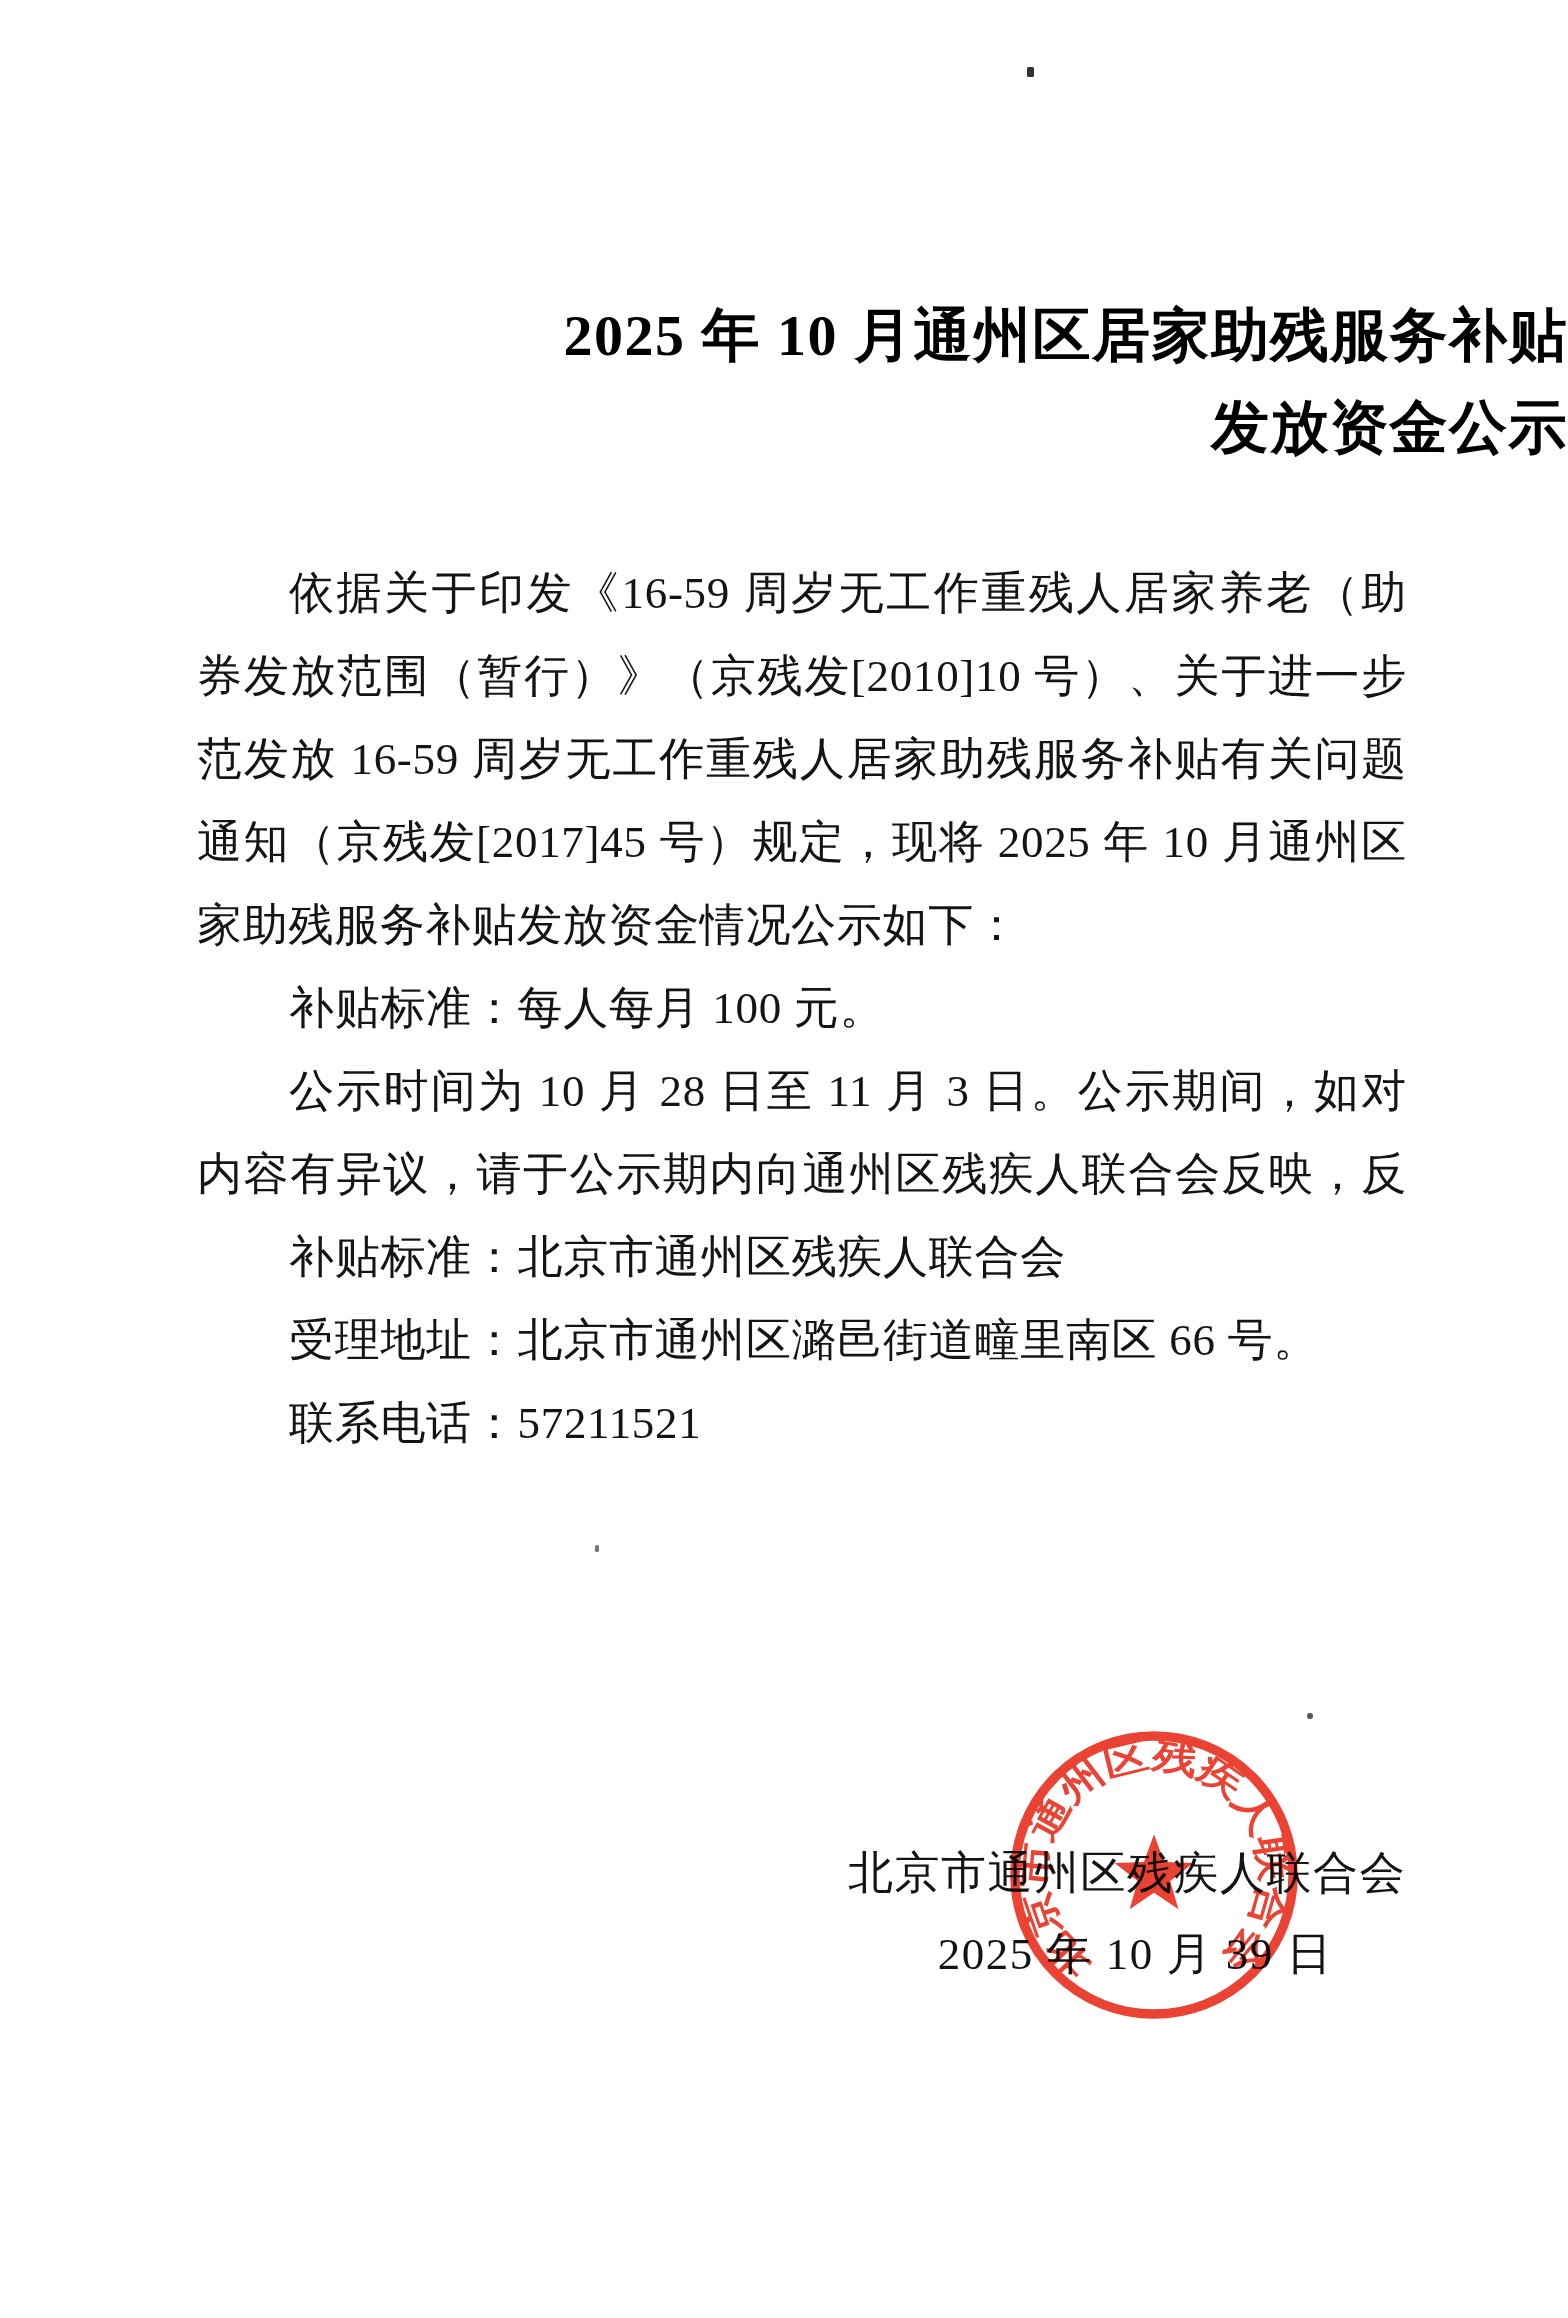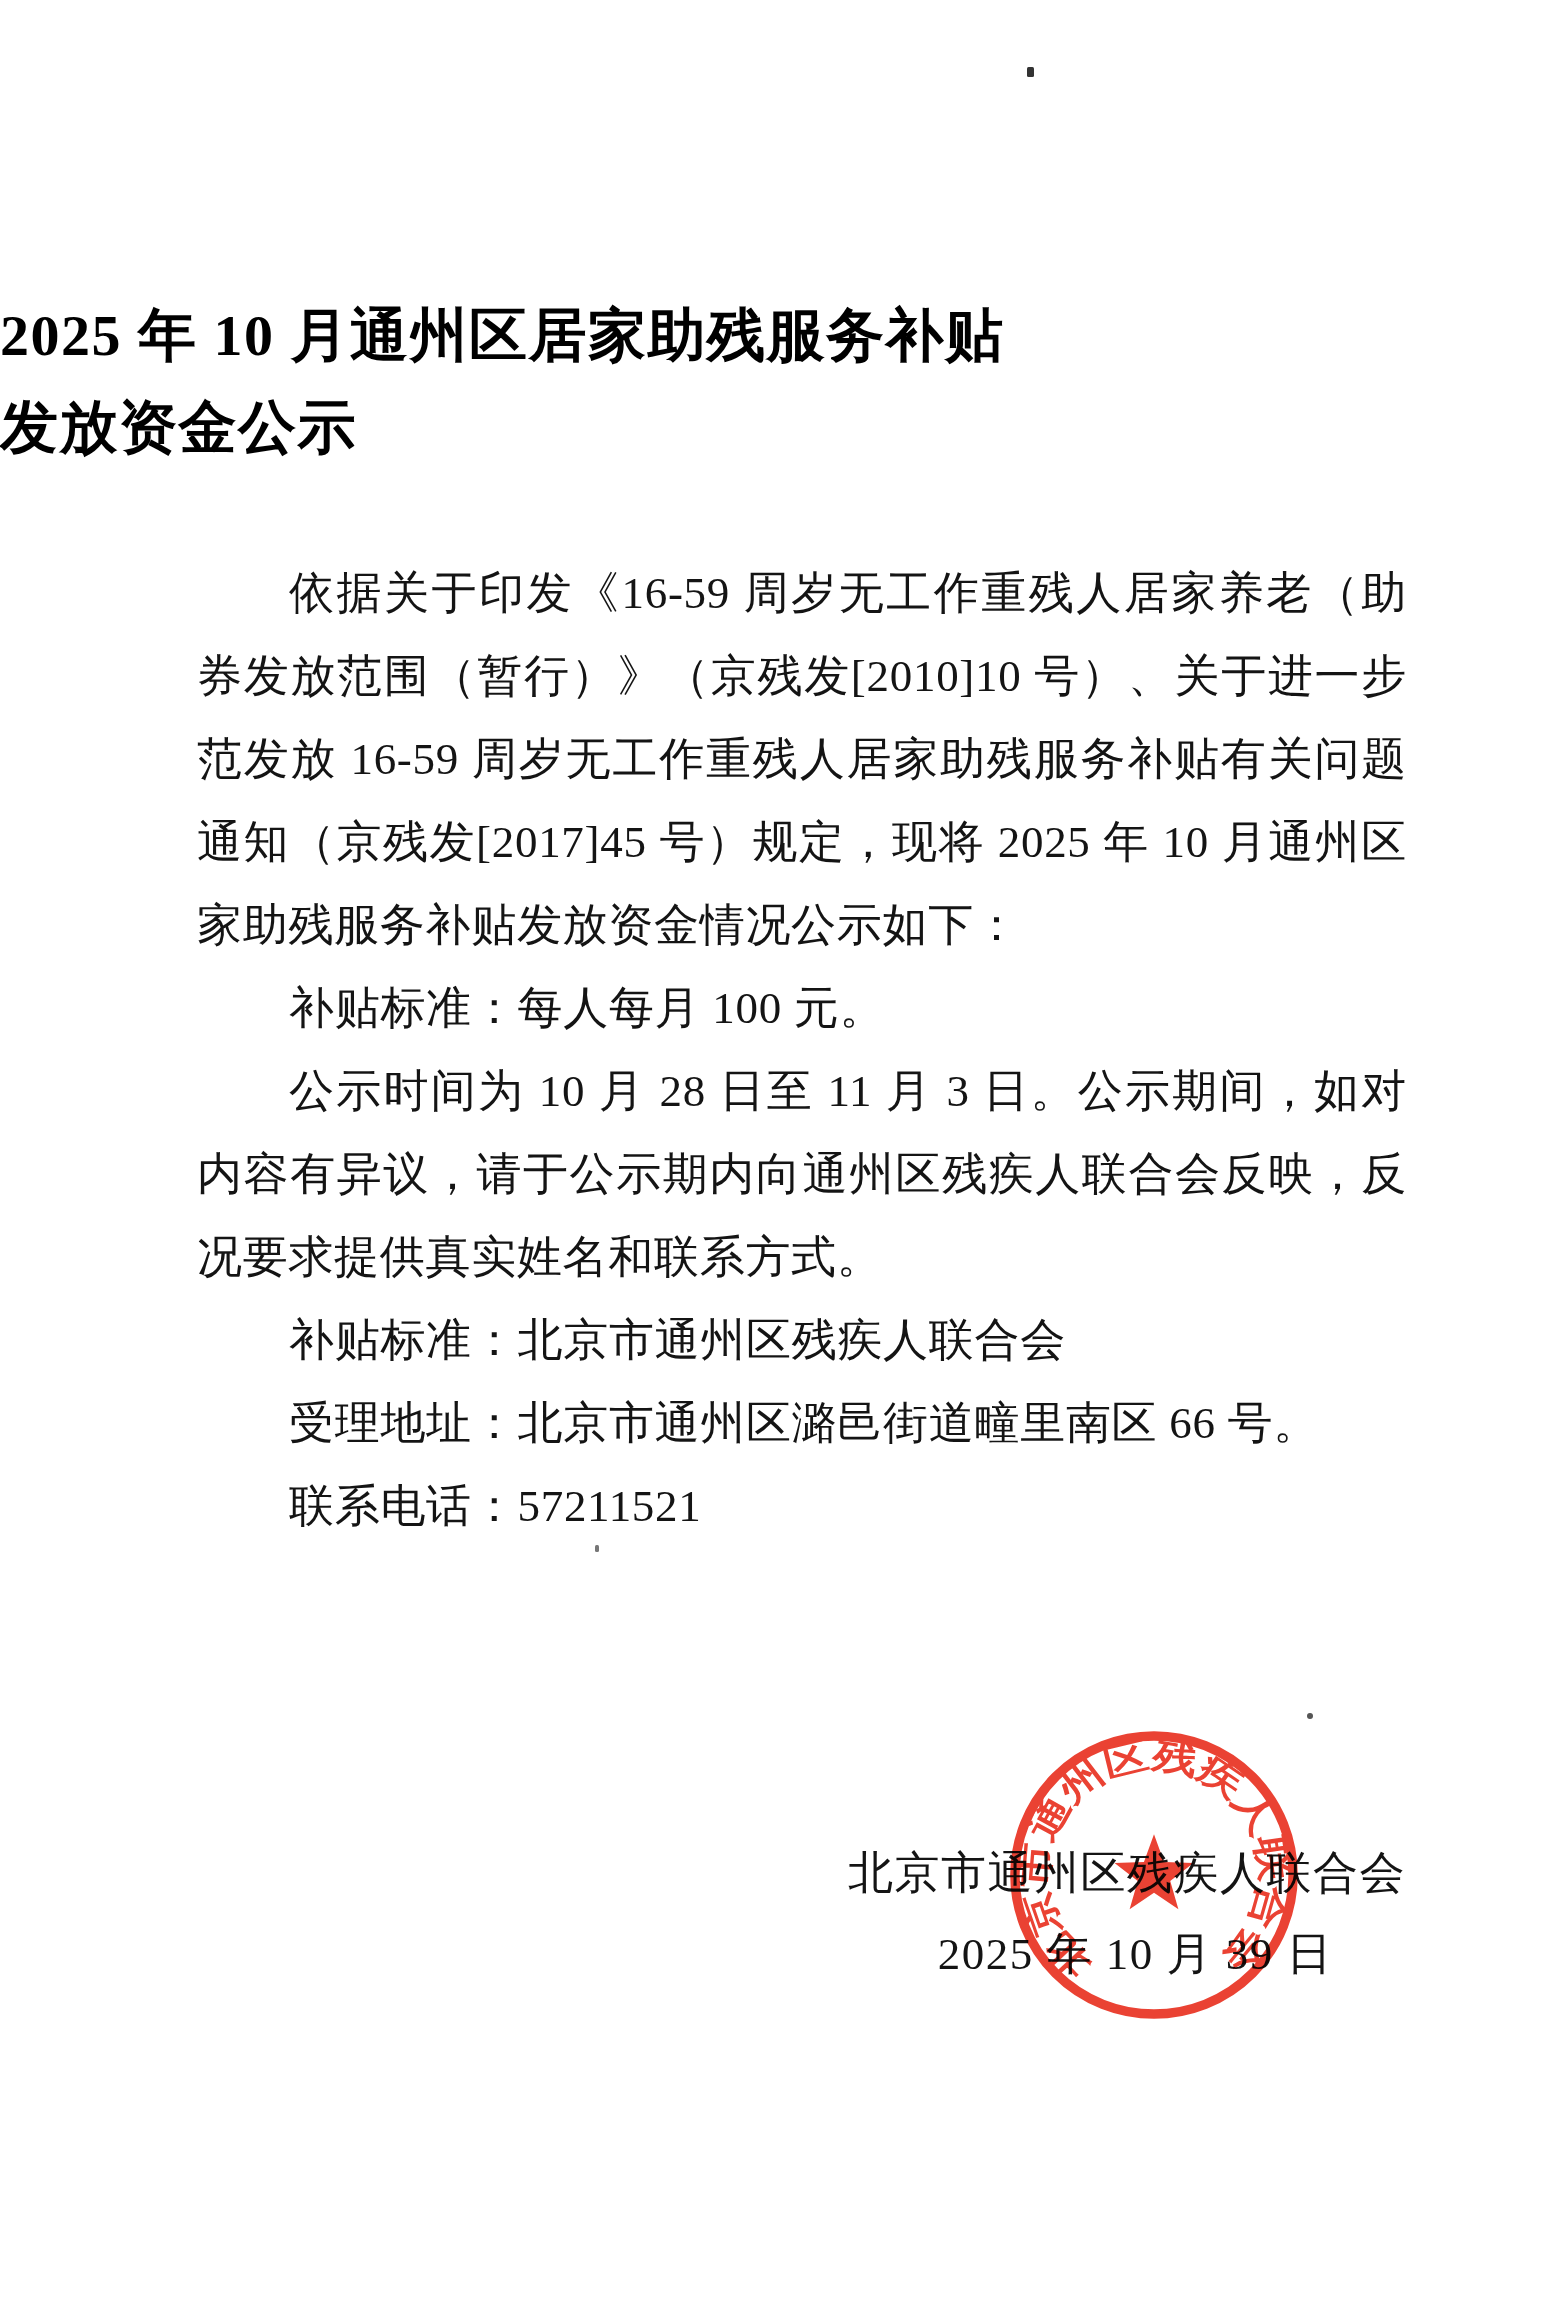--- a/index.html
+++ b/index.html
@@ -14,21 +14,21 @@
     background: #ffffff;
     overflow: hidden;
     font-family: "Liberation Serif", "DejaVu Serif", serif;
     color: #111111;
   }
   .doc-title {
     position: absolute;
     top: 290px;
     left: 0;
     width: 1568px;
-    text-align: left;
+    text-align: right;
     font-size: 58px;
     font-weight: bold;
     line-height: 92px;
     color: #000000;
     letter-spacing: 1.5px;
     white-space: nowrap;
   }
   .body-block {
     position: absolute;
     top: 552px;
@@ -100,21 +100,20 @@
 
   <div class="body-block">
     <div class="body-line indent fill">依据关于印发《16-59 周岁无工作重残人居家养老（助残）</div>
     <div class="body-line fill">券发放范围（暂行）》（京残发[2010]10 号）、关于进一步规</div>
     <div class="body-line fill">范发放 16-59 周岁无工作重残人居家助残服务补贴有关问题的</div>
     <div class="body-line fill">通知（京残发[2017]45 号）规定，现将 2025 年 10 月通州区居</div>
     <div class="body-line">家助残服务补贴发放资金情况公示如下：</div>
     <div class="body-line indent">补贴标准：每人每月 100 元。</div>
     <div class="body-line indent fill">公示时间为 10 月 28 日至 11 月 3 日。公示期间，如对公示</div>
     <div class="body-line fill">内容有异议，请于公示期内向通州区残疾人联合会反映，反映情</div>
-    <div class="body-line">况要求提供真实姓名和联系方式。</div>
     <div class="body-line indent">补贴标准：北京市通州区残疾人联合会</div>
     <div class="body-line indent">受理地址：北京市通州区潞邑街道疃里南区 66 号。</div>
     <div class="body-line indent">联系电话：57211521</div>
   </div>
 
   <div class="sig-line sig-org">北京市通州区残疾人联合会</div>
   <div class="sig-line sig-date">2025 年 10 月 39 日</div>
 
   <div class="seal">
     <svg viewBox="0 0 412 412" xmlns="http://www.w3.org/2000/svg">

